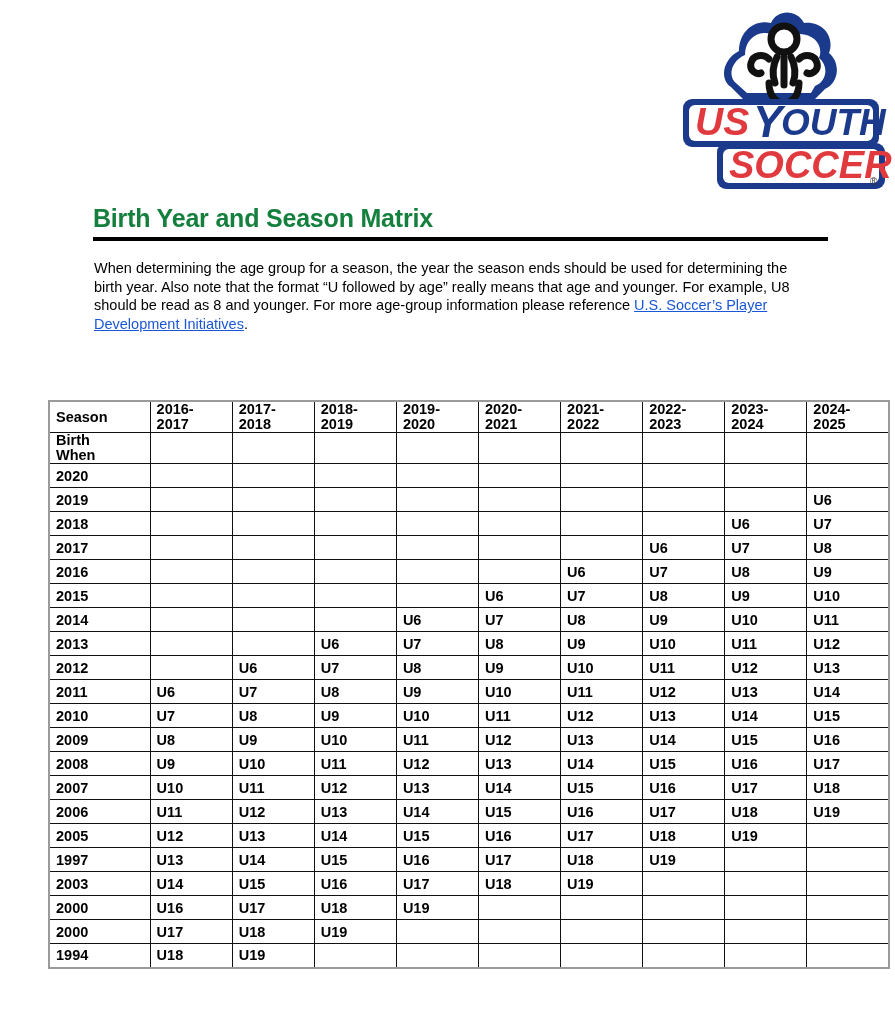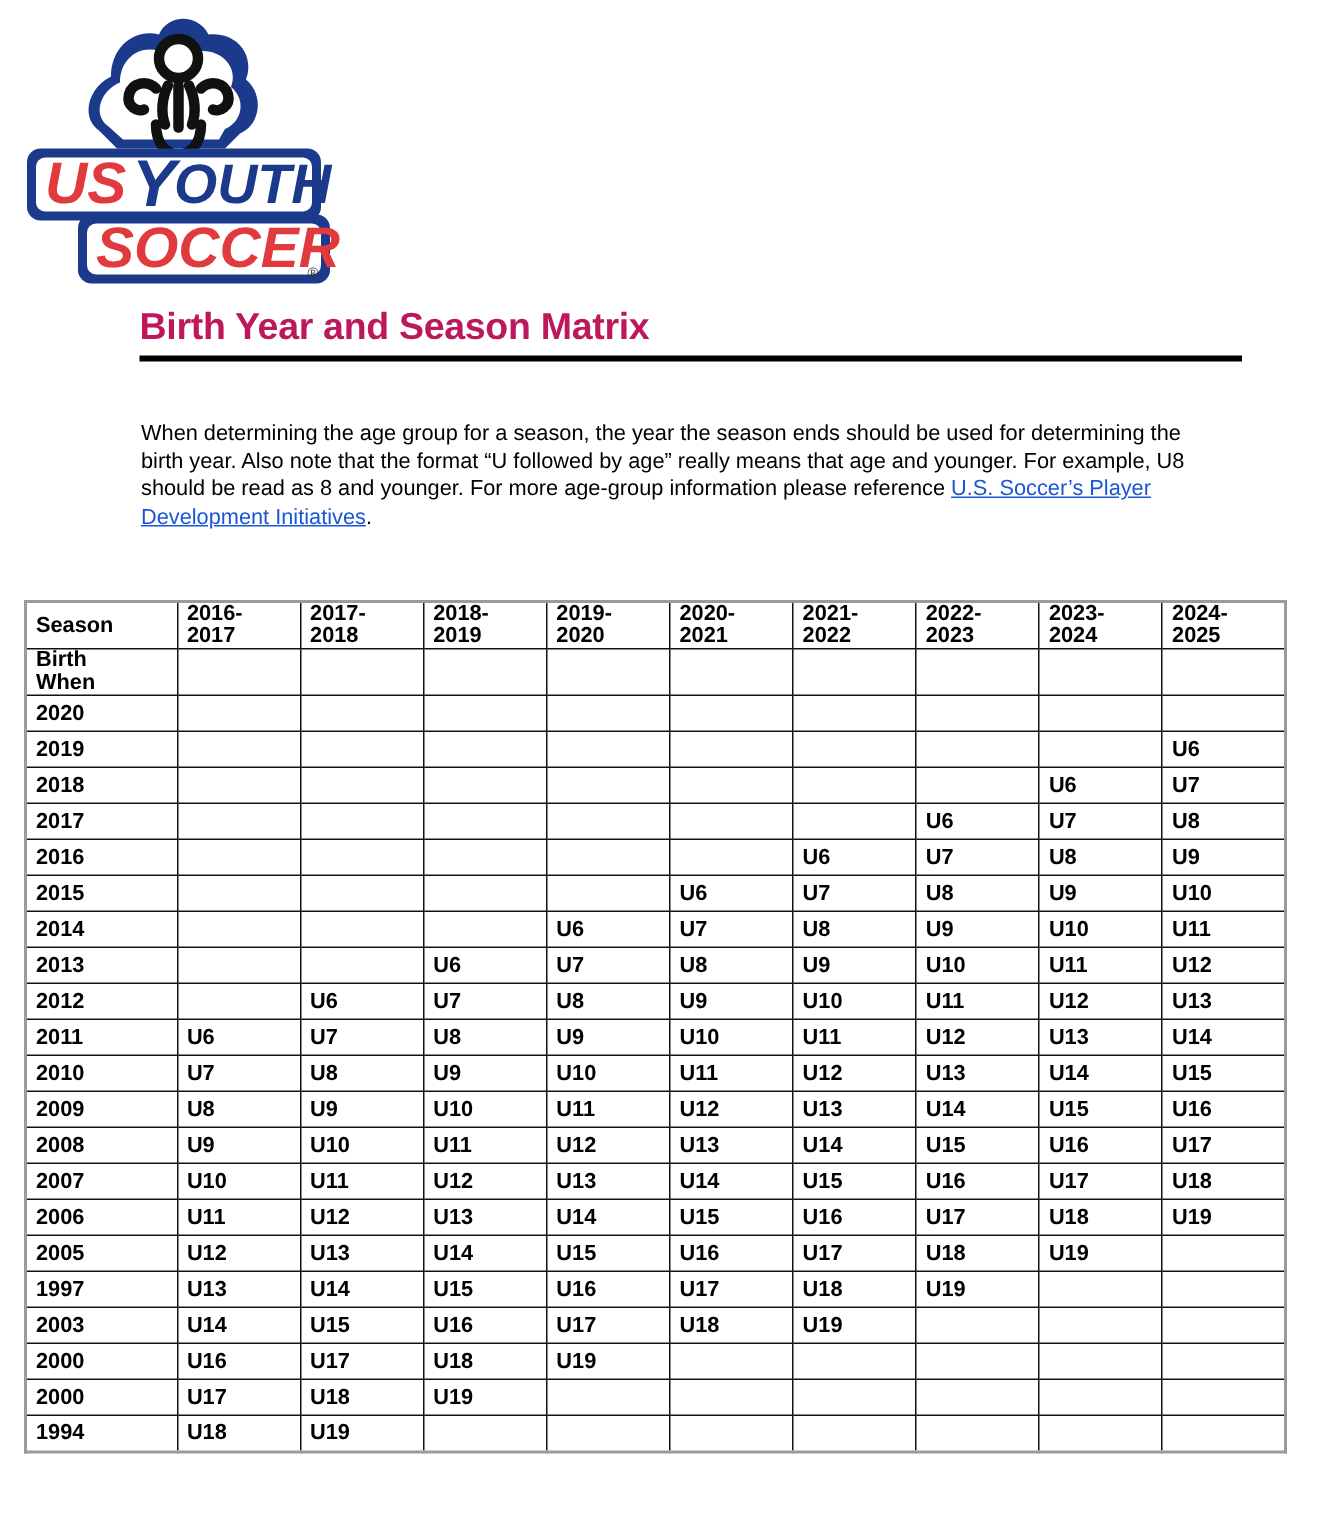--- a/index.html
+++ b/index.html
@@ -15,62 +15,62 @@
     overflow: hidden;
     position: relative;
   }
 
   
   .logo-wrap {
     width: 895px;
     height: 205px;
     display: flex;
     align-items: center;
-    justify-content: flex-start;
+    justify-content: flex-end;
   }
   .logo-svg { display: block; }
 
   
   .title-block {
     margin: 0 0 0 93px;
     width: 735px;
   }
   .page-title {
     font-size: 25px;
     font-weight: bold;
     letter-spacing: -0.2px;
     line-height: 1.05;
     margin: 0;
     padding: 0 0 4px 0;
-    color: #be185d;
+    color: #15803d;
   }
   .title-rule {
     height: 4px;
     background: #000;
     width: 735px;
     margin-top: 2px;
   }
 
   
   .intro {
-    margin: 39px 0 0 94px;
+    margin: 18px 0 0 94px;
     width: 706px;
     font-size: 14.5px;
     line-height: 18.5px;
     color: #000;
   }
   .intro a {
     color: #1a57d6;
     text-decoration: underline;
   }
 
   
   .table-wrap {
     position: absolute;
-    left: 16px;
+    left: 48px;
     top: 400px;
     width: 842px;
   }
   table.matrix {
     border-collapse: collapse;
     table-layout: fixed;
     width: 842px;
     border: 2px solid #9a9a9a;
     background: #fff;
   }

